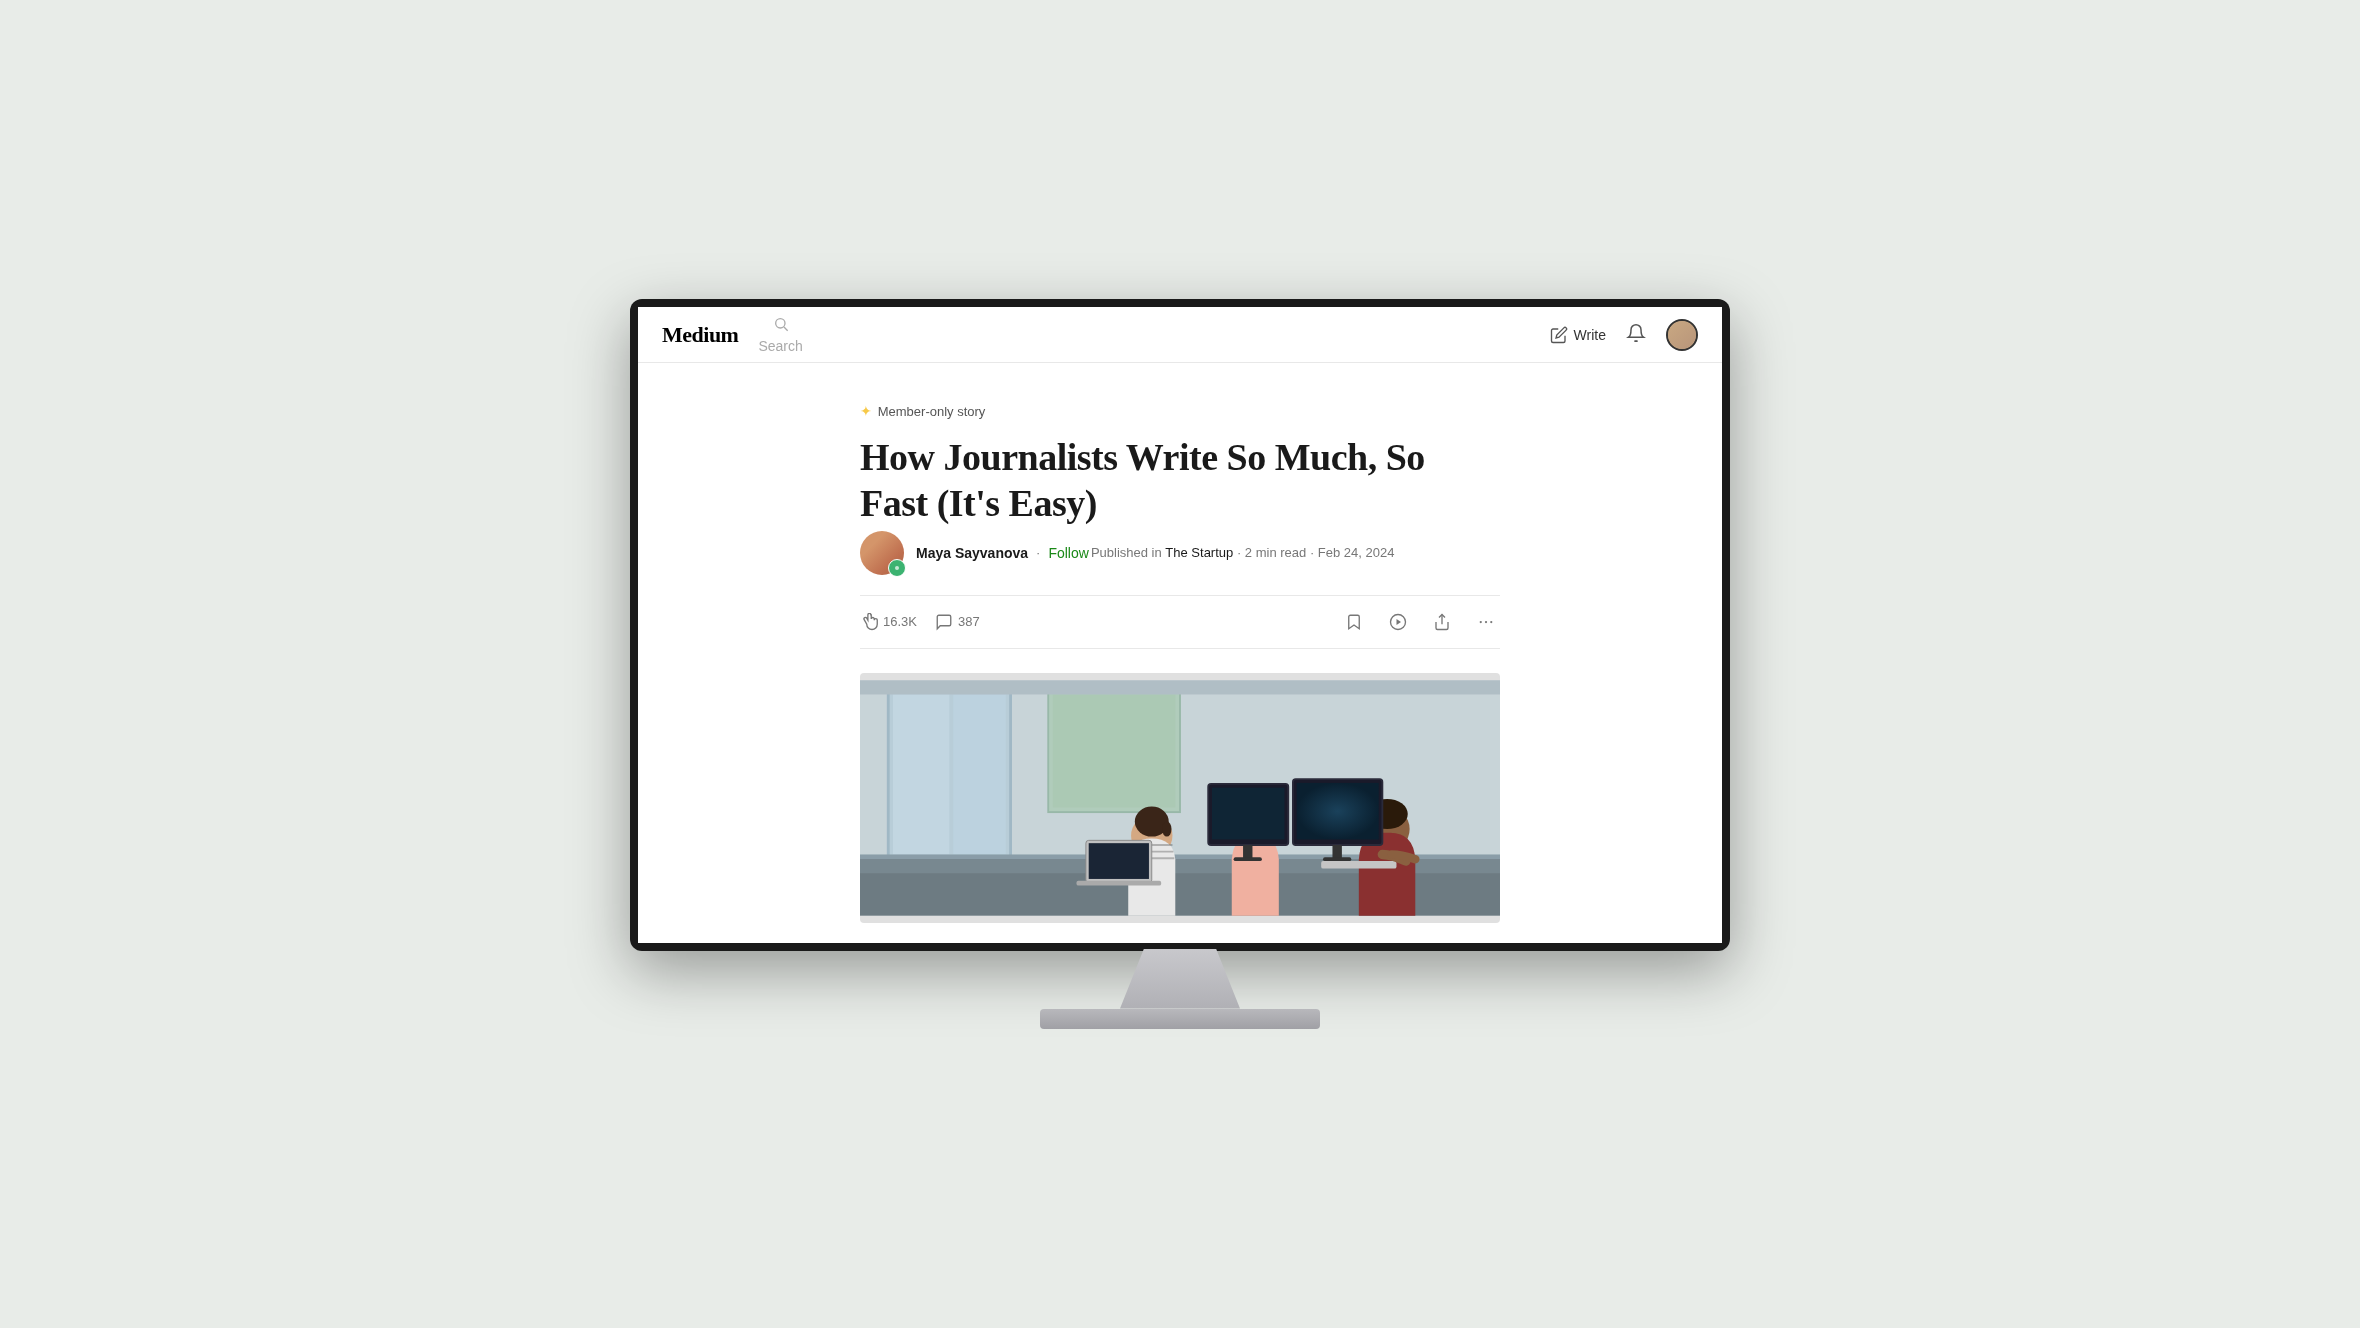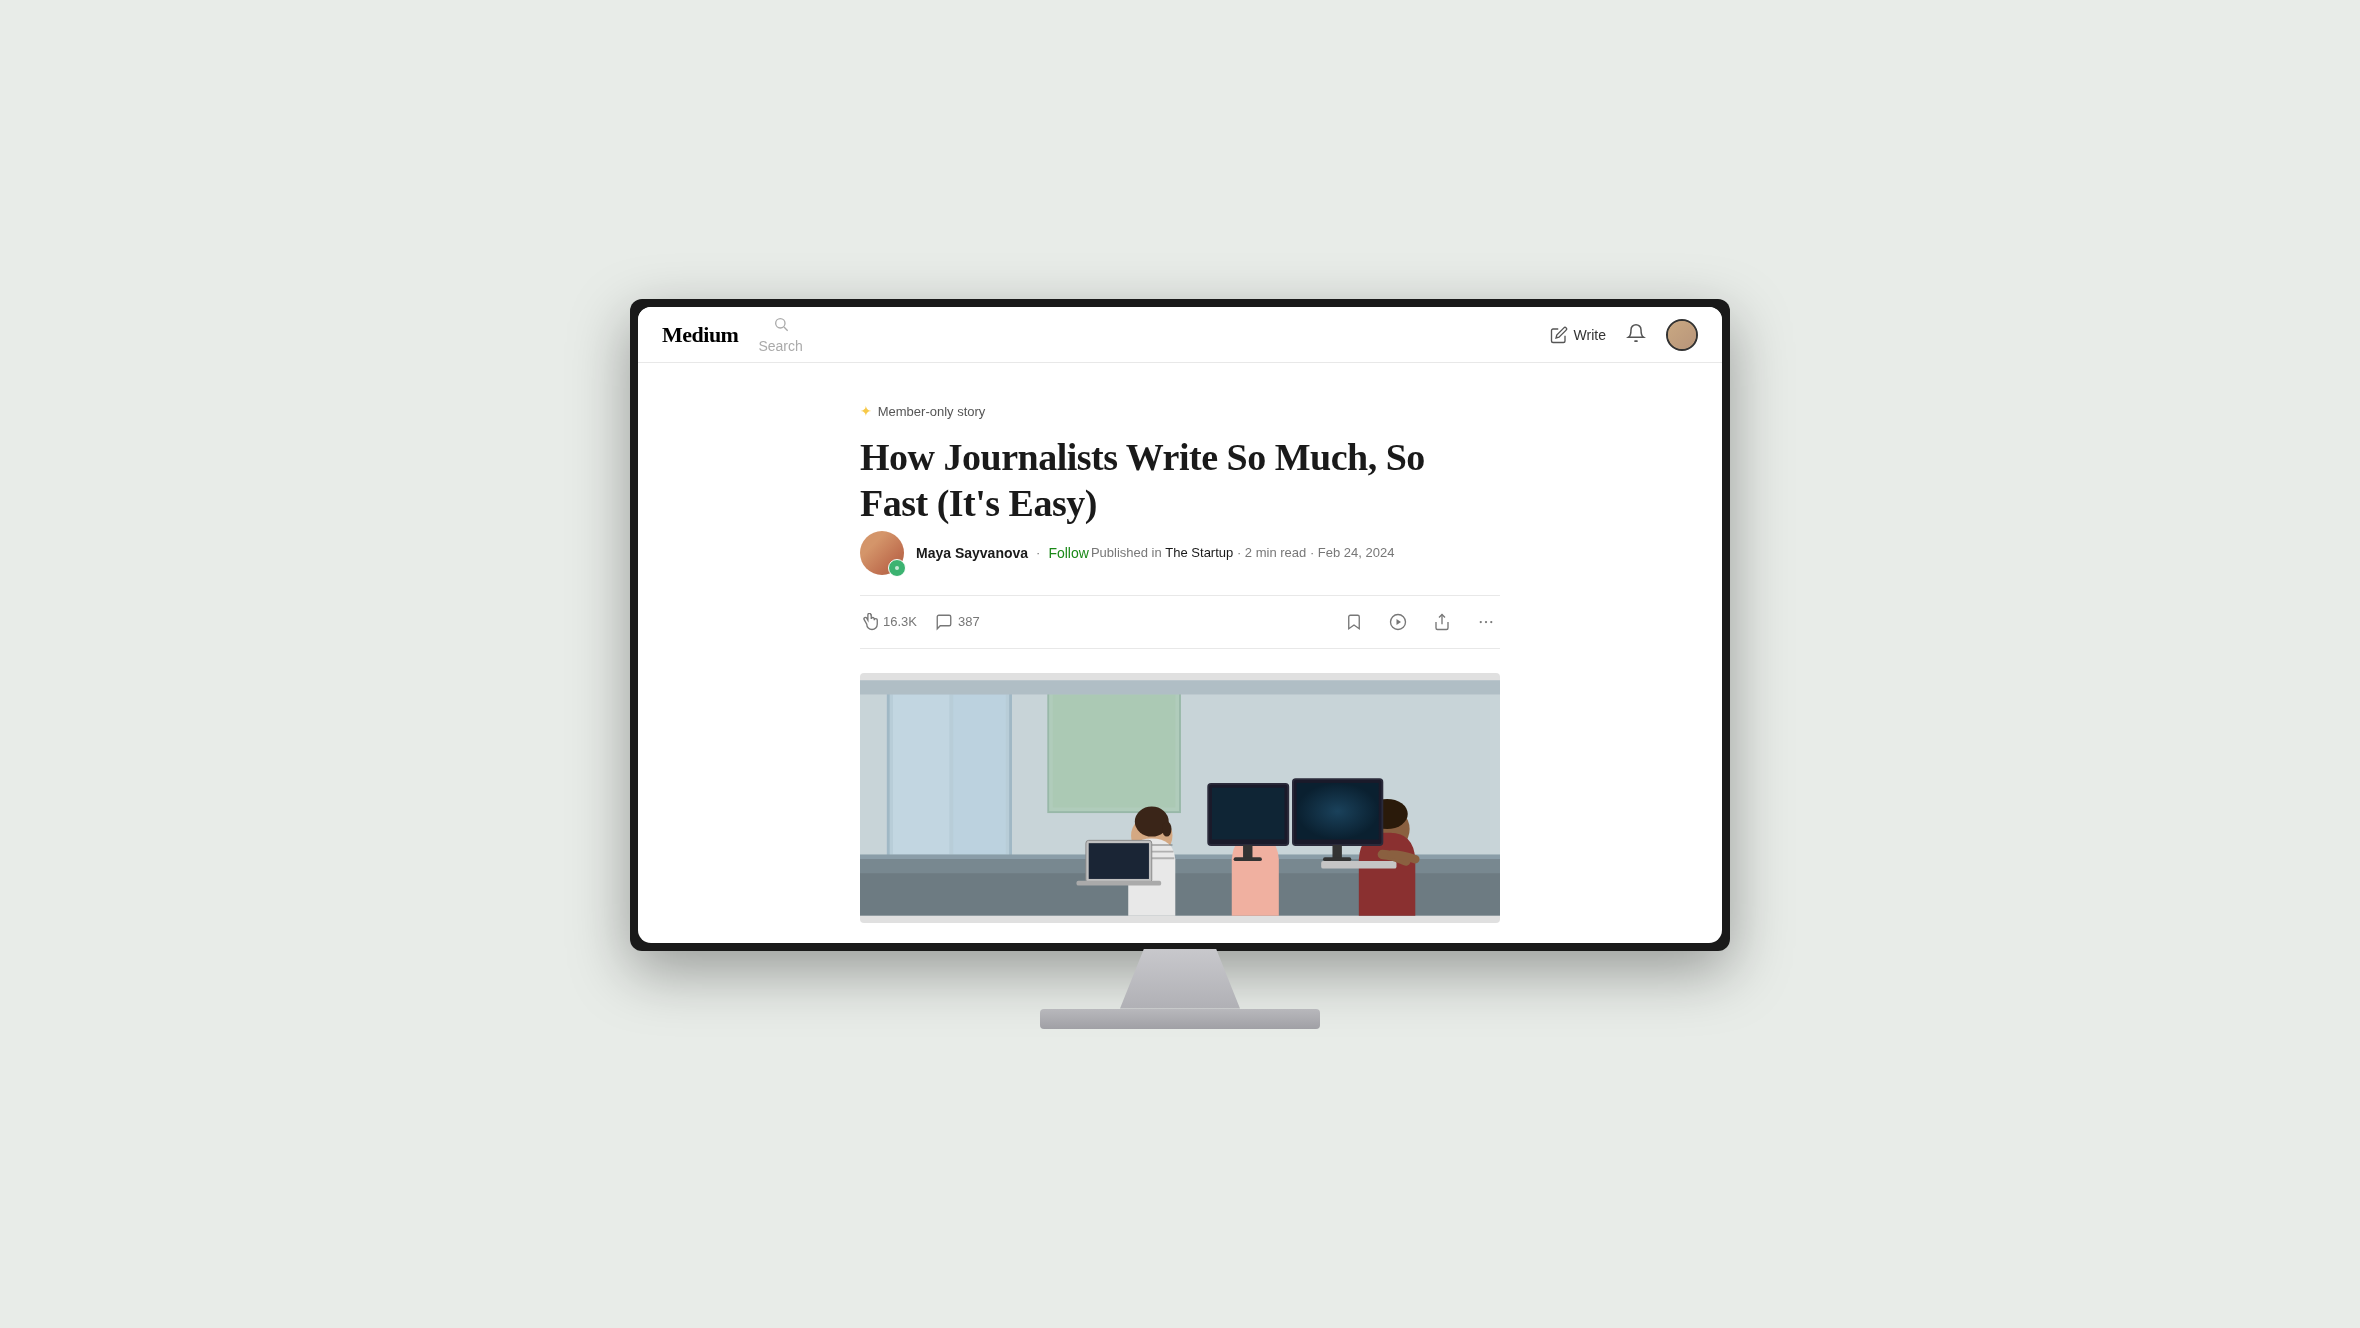--- a/index.html
+++ b/index.html
@@ -24,21 +24,21 @@
     .monitor-screen {
       width: 100%;
       background: #1a1a1a;
       border-radius: 12px;
       padding: 8px;
       box-shadow: 0 20px 60px rgba(0,0,0,0.35);
     }
 
     .browser-content {
       background: #ffffff;
-      border-radius: 13px;
+      border-radius: 0;
       overflow: hidden;
       min-height: 620px;
     }
 
     
     .nav-bar {
       display: flex;
       align-items: center;
       justify-content: space-between;
       padding: 0 24px;

